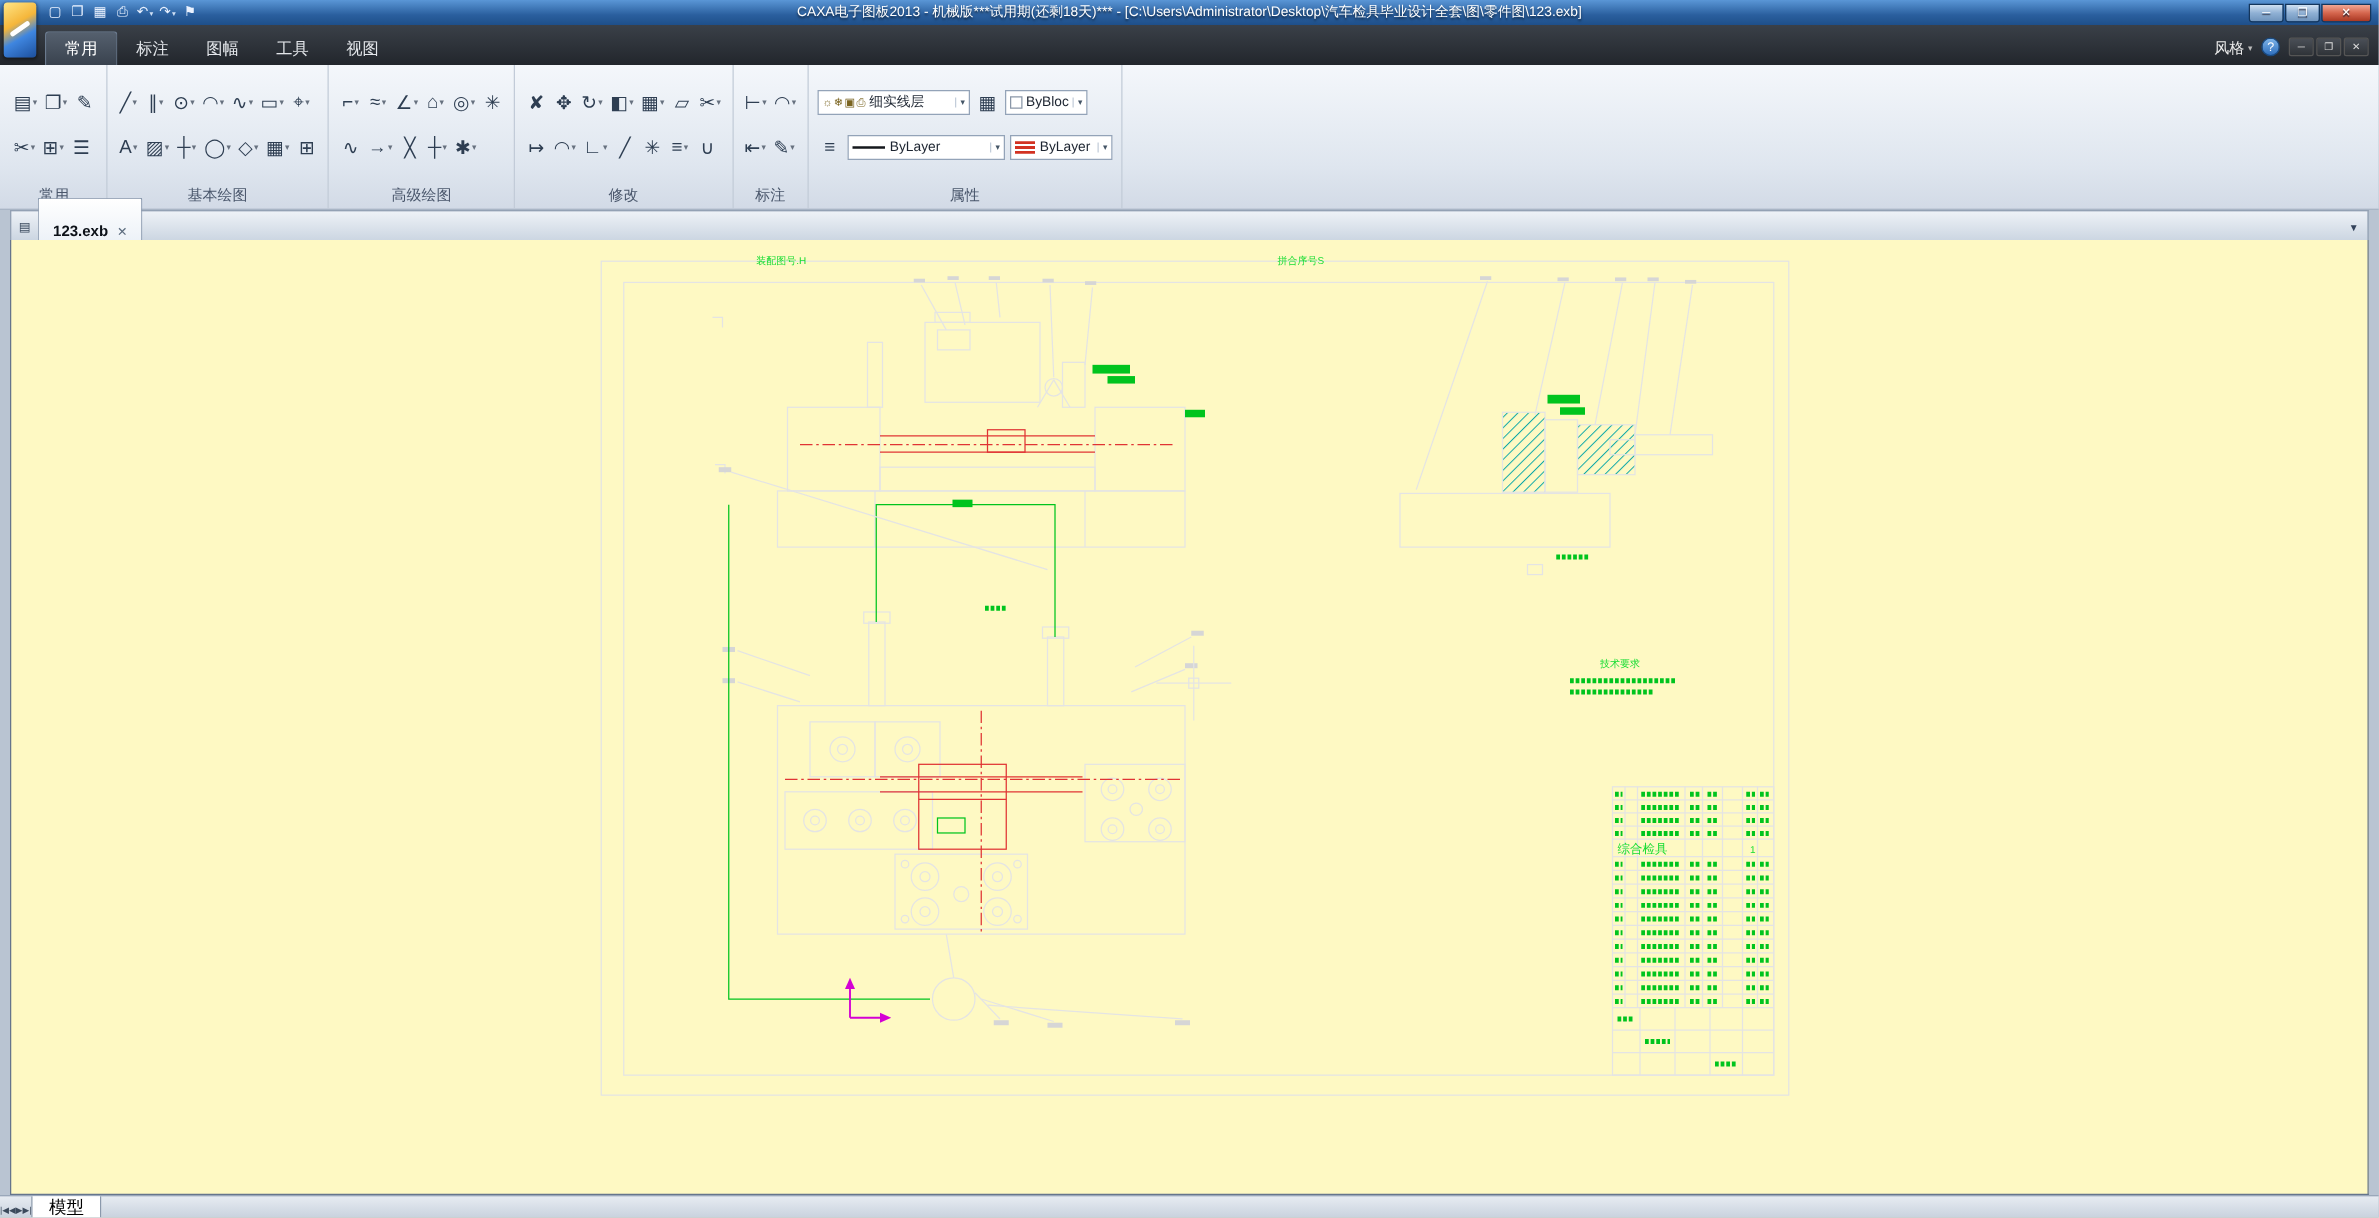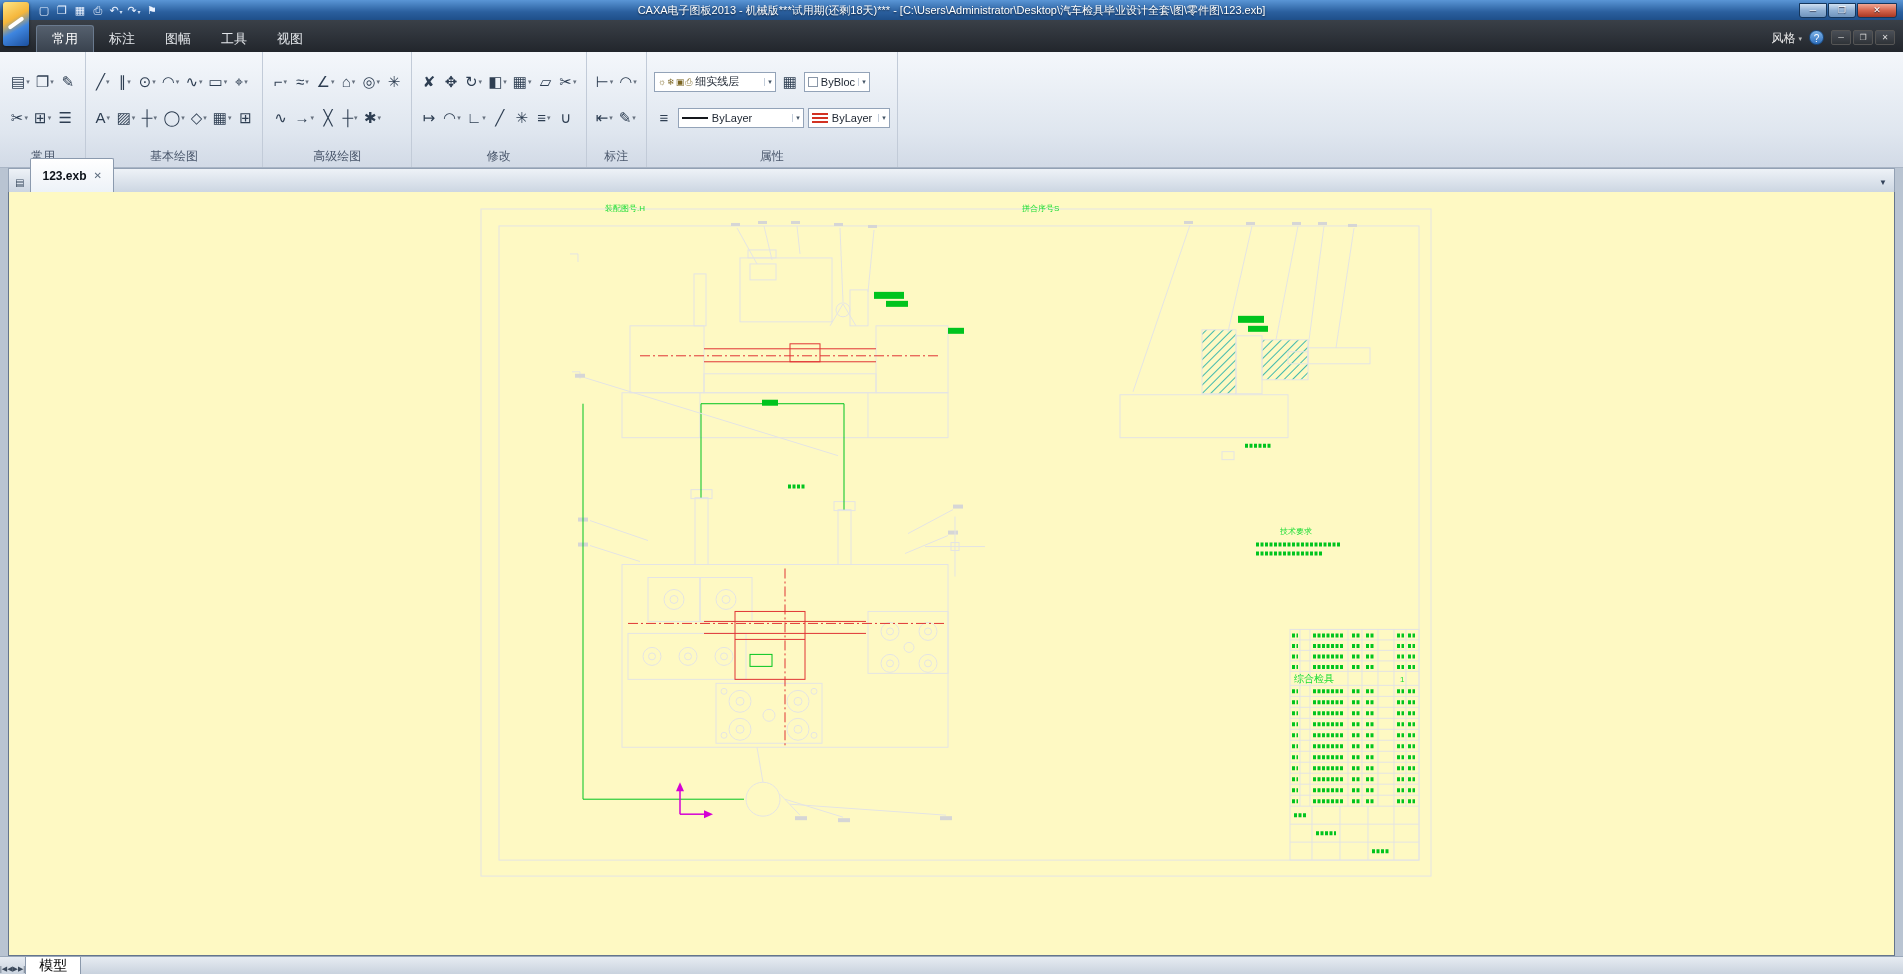--- a/index.html
+++ b/index.html
@@ -62,22 +62,22 @@
   .ltool{font-size:9px;line-height:18px;color:#7a6420;}
   .swatch{width:10px;height:10px;border:1px solid #8a97a8;background:#fff;margin-right:3px;flex:none;}
   .lt-sample{width:26px;height:0;border-top:2px solid #15181d;margin-right:4px;flex:none;}
   .lw-sample{width:16px;height:10px;margin-right:4px;flex:none;
     background:repeating-linear-gradient(to bottom,#d23222 0,#d23222 2px,transparent 2px,transparent 4px);}
   
   .client{padding:0 8px;background:#b9c4d2;}
   .docbar{height:24px;background:linear-gradient(#eef2f7,#ccd6e2);display:flex;align-items:flex-end;
     border:1px solid #93a1b4;border-bottom:none;}
   .doc-icon{font-size:10px;color:#3a4a5e;padding:0 6px 4px 6px;}
-  .doctab{display:flex;align-items:center;gap:7px;background:linear-gradient(#ffffff,#edf2f8);
-    border:1px solid #8b9aae;border-bottom:none;padding:16px 11px;height:34px;font-size:12px;
+  .doctab{display:flex;align-items:flex-end;gap:7px;background:linear-gradient(#ffffff,#edf2f8);
+    border:1px solid #8b9aae;border-bottom:none;padding:0 11px;height:34px;font-size:12px;
     font-weight:bold;color:#0c1118;border-radius:2px 2px 0 0;}
   .doc-close{font-size:10px;color:#5b6b7d;font-weight:normal;}
   .docbar-dd{margin-left:auto;padding:0 7px 5px 0;font-size:8px;color:#33425a;}
   .canvas{height:764px;background:#fef9c3;border:1px solid #65758c;border-top:none;}
   .canvas svg{display:block;width:100%;height:100%;}
   
   .wl{stroke:#e4e4e4;stroke-width:1;fill:none;}
   .wh{stroke:#e4e4e4;stroke-width:1;}
   .rl{stroke:#e03434;stroke-width:1;fill:none;}
   .rd{stroke:#e03434;stroke-width:1;fill:none;stroke-dasharray:10 3 2 3;}

